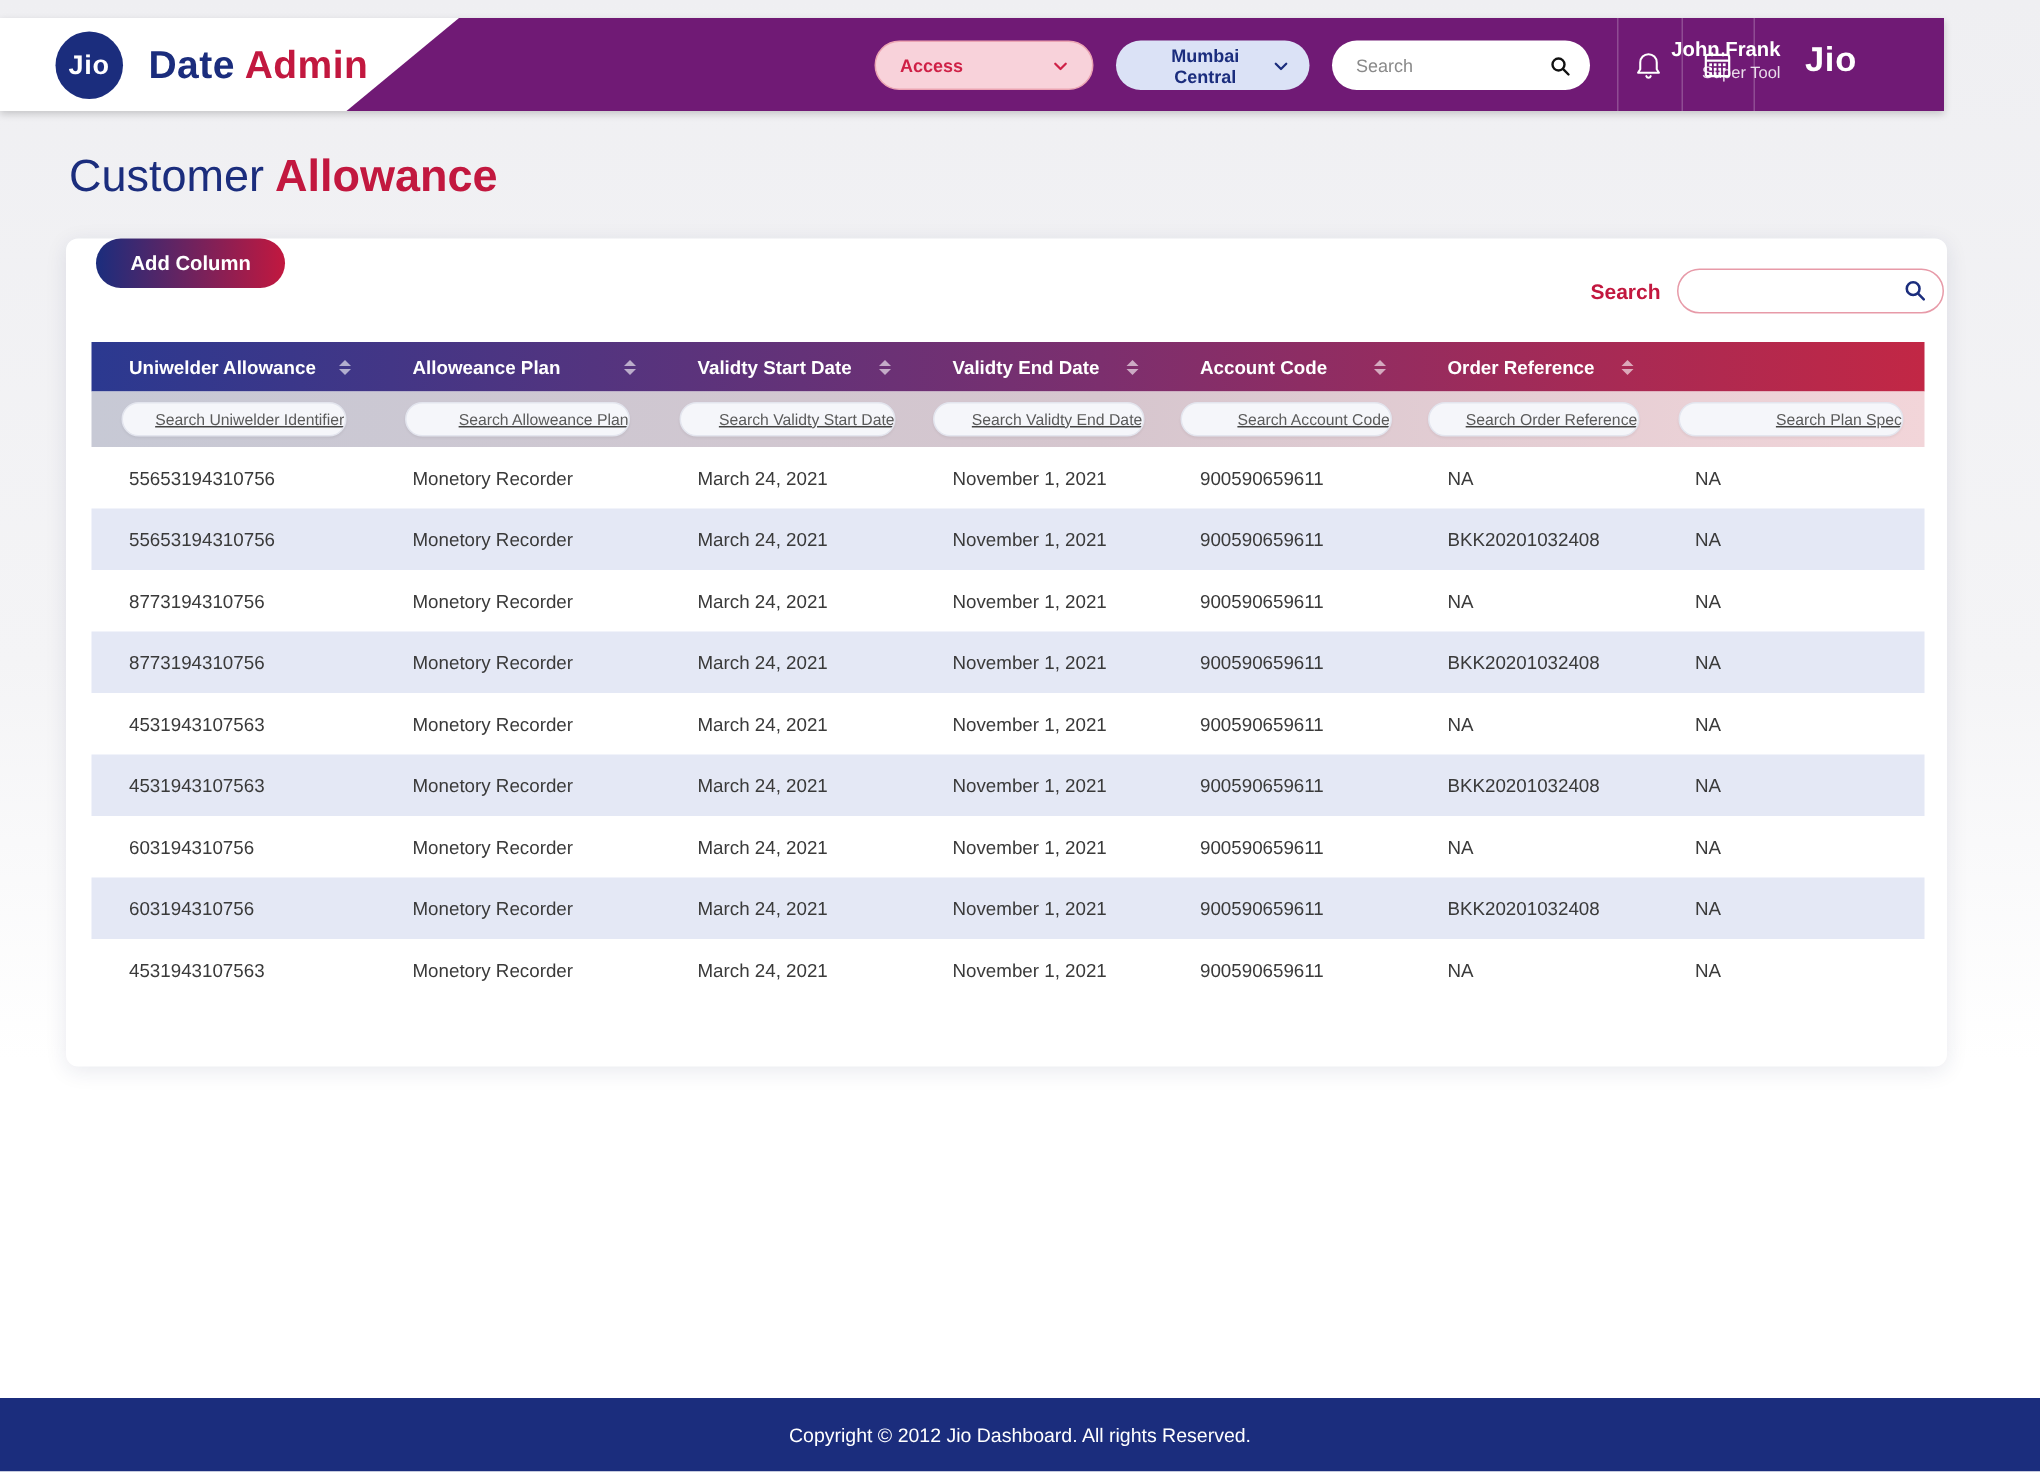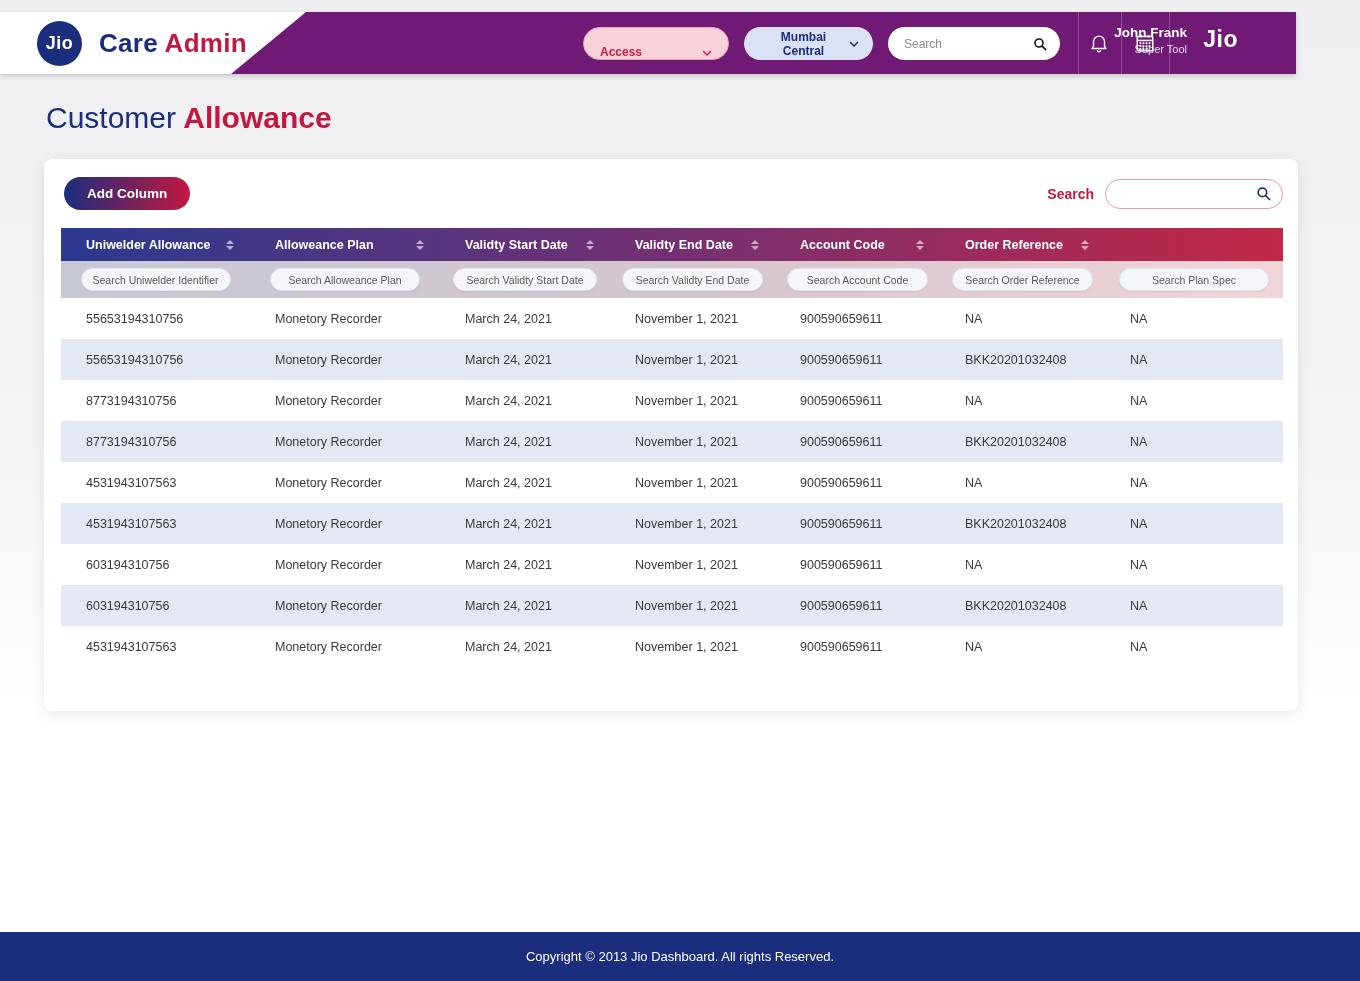--- a/index.html
+++ b/index.html
@@ -35,21 +35,21 @@
   .brand-name .tool { color:#c2183f; }
 
   .pill {
     position:absolute; top:15px; height:33px; border-radius:17px;
     display:flex; align-items:center; justify-content:space-between;
     font-size:12px; font-weight:bold; cursor:pointer; border:none;
     font-family:"Liberation Sans", sans-serif;
   }
   .pill-access {
     left:583px; width:146px; padding:0 15px 0 16px;
-    background:#f8d2da; color:#cf2147; border:1px solid #eba4b2;align-items:flex-end;
+    background:#f8d2da; color:#cf2147; border:1px solid #eba4b2;
   }
   .pill-region {
     left:744px; width:129px; padding:0 13px 0 15px;
     background:#dbe2f6; color:#1b2d7d;
   }
   .chev { width:12px; height:12px; flex:0 0 auto; }
 
   .nav-search {
     position:absolute; left:888px; top:15px; width:172px; height:33px;
     background:#ffffff; border-radius:17px;
@@ -94,22 +94,22 @@
   .page-title .t1 { color:#1b2d7d; font-weight:500; }
   .page-title .t2 { color:#c2183f; font-weight:bold; }
 
   
   .card {
     position:absolute; left:44px; top:159px; width:1254px; height:552px;
     background:#ffffff; border-radius:8px;
     box-shadow:0 3px 14px rgba(30,40,90,.10);
   }
   .card-toolbar {
-    height:69px; display:flex; align-items:center;
-    justify-content:space-between; padding:0 15px 0 20px;
+    height:69px; display:flex; 
+    justify-content:space-between; padding:0 2px 0 20px;
   }
   .add-col-btn {
     height:33px; padding:0 23px; border:none; border-radius:17px;
     background:linear-gradient(90deg,#1b2d7d 0%,#c2183f 100%);
     color:#fff; font-size:13.5px; font-weight:bold; cursor:pointer;
     font-family:"Liberation Sans", sans-serif;
   }
   .card-search { display:flex; align-items:center; gap:11px; }
   .card-search-label { color:#c2183f; font-size:14px; font-weight:bold; }
   .card-search-box {
@@ -140,23 +140,24 @@
   .sort-icon .dn { border-top:4px solid rgba(255,255,255,.6); }
 
   .filter-row {
     height:37px;
     background:linear-gradient(90deg,#c7c9d5 0%,#d6c6ce 55%,#f2d5d9 100%);
   }
   .filter-cell { display:flex; align-items:center; justify-content:center; padding:0 8px; }
   .filter-cell input {
     width:150px; max-width:94%; height:23px; border-radius:12px;
     border:1px solid #e3e5ee; background:#f5f6fa; outline:none;
-    font-size:10.5px; color:#444; text-align:center;
+    font-size:10.5px; color:#444; text-align:right;
     font-family:"Liberation Sans", sans-serif;
     box-shadow:0 1px 2px rgba(0,0,0,.06);
+    text-decoration:underline;
   }
   .filter-cell input::placeholder { color:#5a5a5a; }
 
   .data-row { height:41px; background:#ffffff; }
   .data-row.striped { background:#e4e8f5; }
   .td {
     display:flex; align-items:center; padding:0 10px 0 25px;
     font-size:12.5px; color:#3a3a3a; white-space:nowrap; overflow:hidden;
   }
 
@@ -170,21 +171,21 @@
 </head>
 <body>
 
 <header class="navbar">
 
   <div class="brand-area">
     <div class="jio-badge">
       <span>Jio</span>
     </div>
     <div class="brand-name">
-      <span class="care">Care</span>
+      <span class="care">Date</span>
       <span class="tool">Admin</span>
     </div>
   </div>
 
   <button class="pill pill-access">
     <span>Access</span>
     <svg class="chev" viewBox="0 0 24 24" fill="none" stroke="#cf2147" stroke-width="3" stroke-linecap="round" stroke-linejoin="round">
         <polyline points="5,9 12,16 19,9"></polyline>
       </svg>
   </button>
@@ -414,14 +415,14 @@
           <div class="td">November 1, 2021</div>
           <div class="td">900590659611</div>
           <div class="td">NA</div>
           <div class="td">NA</div>
         </div>
       </div>
   </div>
 </section>
 
 <footer class="footer">
-  <span>Copyright © 2013 Jio Dashboard. All rights Reserved.</span>
+  <span>Copyright © 2012 Jio Dashboard. All rights Reserved.</span>
 </footer>
 
 </body></html>

